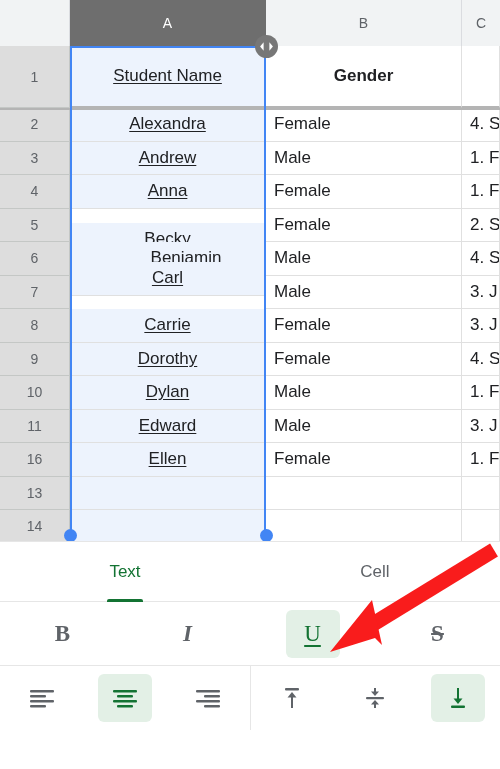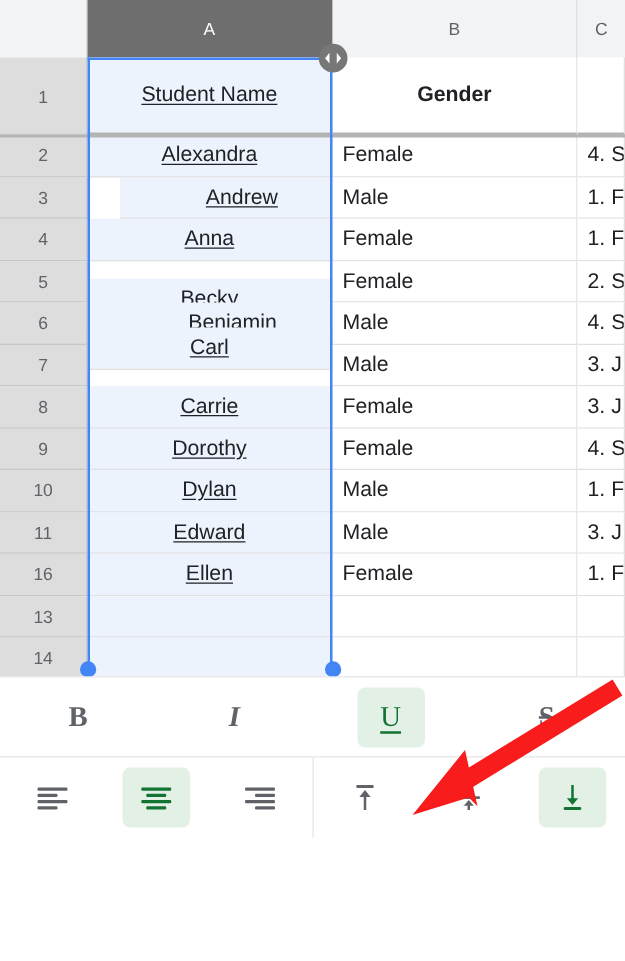--- a/index.html
+++ b/index.html
@@ -292,21 +292,21 @@
         </div>
         <div class="cell col-b" style="left: 266px; top: 108px; width: 196px; height: 33.5px;">
           <span>Female</span>
         </div>
         <div class="cell col-c" style="left: 462px; top: 108px; width: 38px; height: 33.5px;">
           <span>4. S</span>
         </div>
         <div class="row-head" style="top: 141.5px; height: 33.5px;">
           <span>3</span>
         </div>
-        <div class="cell col-a" style="left: 70px; top: 141.5px; width: 196px; height: 33.5px; margin-left: 26px;">
+        <div class="cell col-a" style="left: 70px; top: 141.5px; width: 196px; height: 33.5px;">
           <span>Andrew</span>
         </div>
         <div class="cell col-b" style="left: 266px; top: 141.5px; width: 196px; height: 33.5px;">
           <span>Male</span>
         </div>
         <div class="cell col-c" style="left: 462px; top: 141.5px; width: 38px; height: 33.5px;">
           <span>1. F</span>
         </div>
         <div class="row-head" style="top: 175px; height: 33.5px;">
           <span>4</span>
@@ -451,20 +451,28 @@
     <div class="resize-grip">
       <svg width="15" height="11" viewBox="0 0 15 11" aria-hidden="true">
         <path d="M4.6 1.2 L1.1 5.5 L4.6 9.8 Z" fill="#ffffff"></path>
         <path d="M10.4 1.2 L13.9 5.5 L10.4 9.8 Z" fill="#ffffff"></path>
       </svg>
     </div>
   </div>
 
   <div class="format-panel">
 
+    <div class="tabs">
+      <div class="tab active" style="color: rgb(19, 115, 51);">
+        <span>Text</span>
+      </div>
+      <div class="tab">
+        <span>Cell</span>
+      </div>
+    </div>
 
     <div class="tool-row">
       <div class="tool-group">
         <div class="tool-btn">
           <span class="glyph glyph-b">B</span>
         </div>
         <div class="tool-btn">
           <span class="glyph glyph-i">I</span>
         </div>
         <div class="tool-btn active" style="color: rgb(19, 115, 51); background: rgb(227, 240, 230);">

